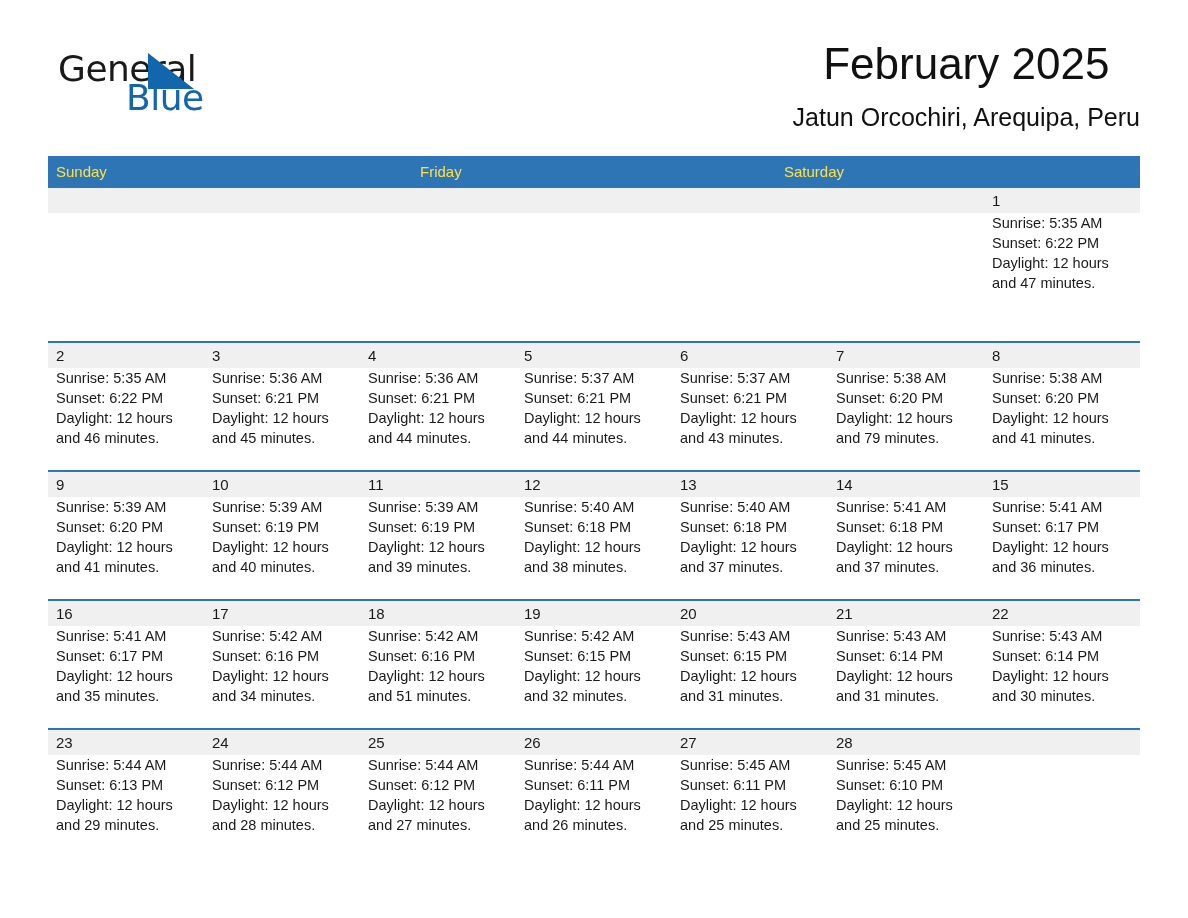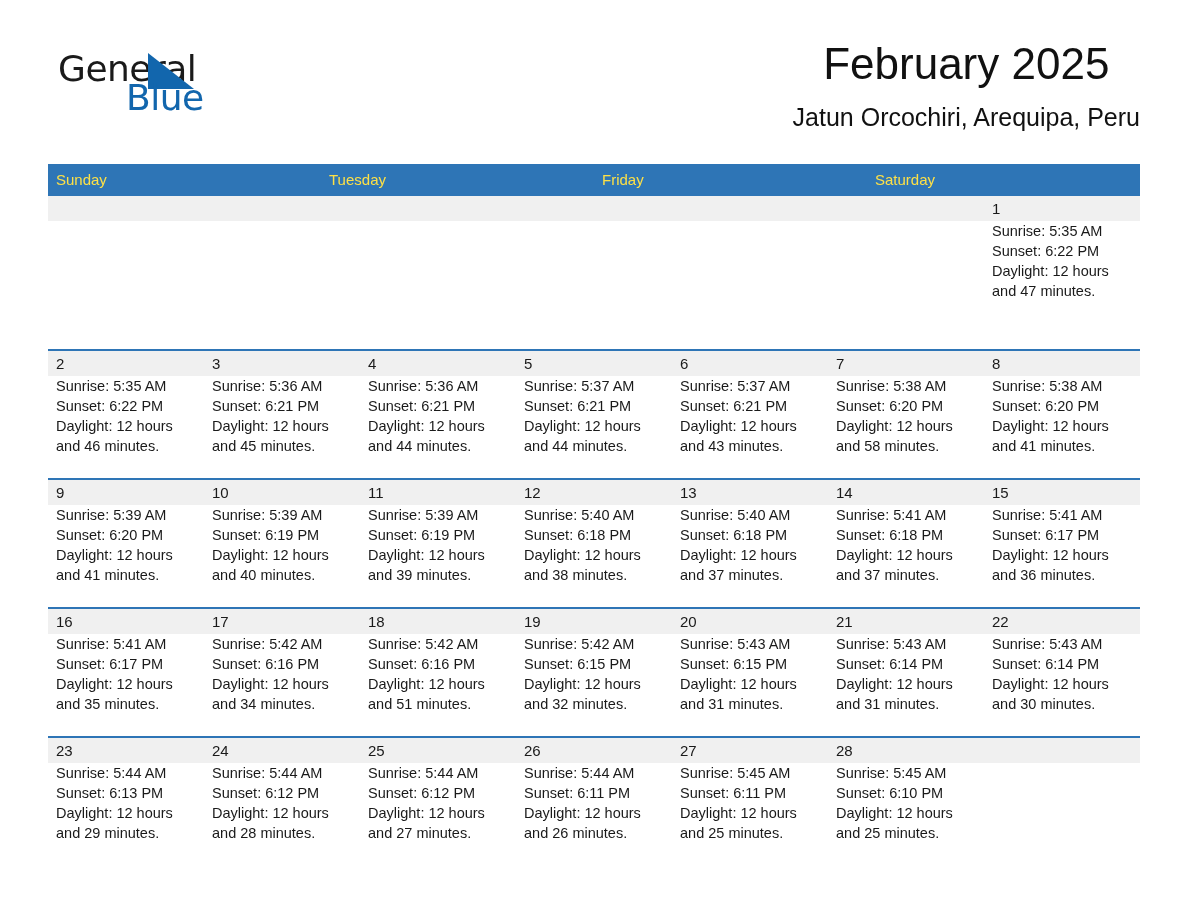--- a/index.html
+++ b/index.html
@@ -69,21 +69,21 @@
     font-size: 44px;
     line-height: 52px;
     font-weight: normal;
     margin: 0;
     color: #111111;
     letter-spacing: 0px;
   }
   .cal-subtitle {
     font-size: 25px;
     line-height: 34px;
-    margin: 10px 0 8px 0;
+    margin: 10px 0 0 0;
     font-weight: normal;
     color: #111111;
   }
 
   
   .calendar {
     margin-top: 22px;
     width: 1092px;
   }
   .weekday-row {
@@ -157,21 +157,20 @@
     <div class="title-block">
       <h1 class="cal-title">February 2025</h1>
       <h2 class="cal-subtitle">Jatun Orcochiri, Arequipa, Peru</h2>
     </div>
 
   </div>
 
   <div class="calendar">
     <div class="weekday-row">
       <div class="weekday-cell">Sunday</div>
-      <div class="weekday-cell">Tuesday</div>
       <div class="weekday-cell">Friday</div>
       <div class="weekday-cell">Saturday</div>
     </div>
 
     <div id="weeks-container">
         <div class="week-row row-h-tall first">
           <div class="day-cell">
             <div class="day-num-band"></div>
             <div class="day-body">
               <div></div>
@@ -281,21 +280,21 @@
               <div>Daylight: 12 hours</div>
               <div>and 43 minutes.</div>
             </div>
           </div>
           <div class="day-cell">
             <div class="day-num-band">7</div>
             <div class="day-body">
               <div>Sunrise: 5:38 AM</div>
               <div>Sunset: 6:20 PM</div>
               <div>Daylight: 12 hours</div>
-              <div>and 58 minutes.</div>
+              <div>and 79 minutes.</div>
             </div>
           </div>
           <div class="day-cell">
             <div class="day-num-band">8</div>
             <div class="day-body">
               <div>Sunrise: 5:38 AM</div>
               <div>Sunset: 6:20 PM</div>
               <div>Daylight: 12 hours</div>
               <div>and 41 minutes.</div>
             </div>

